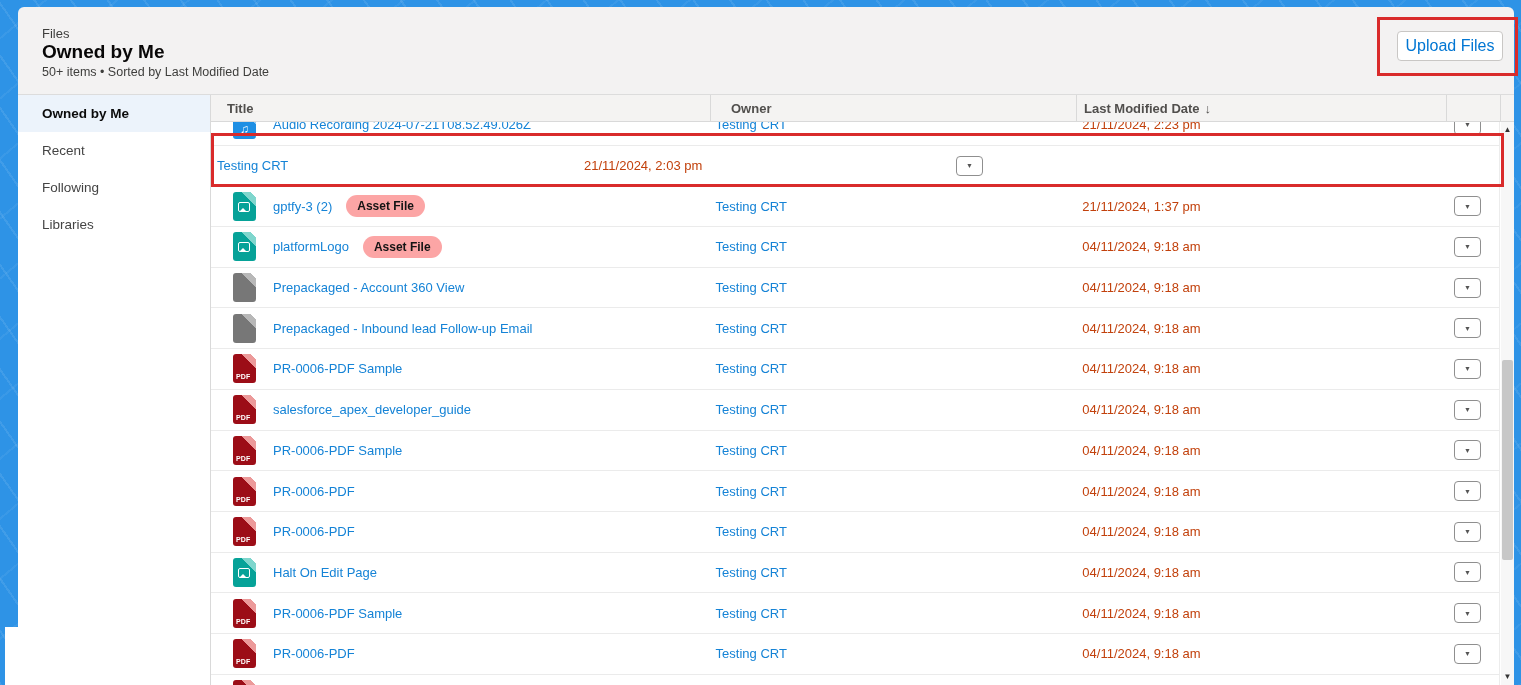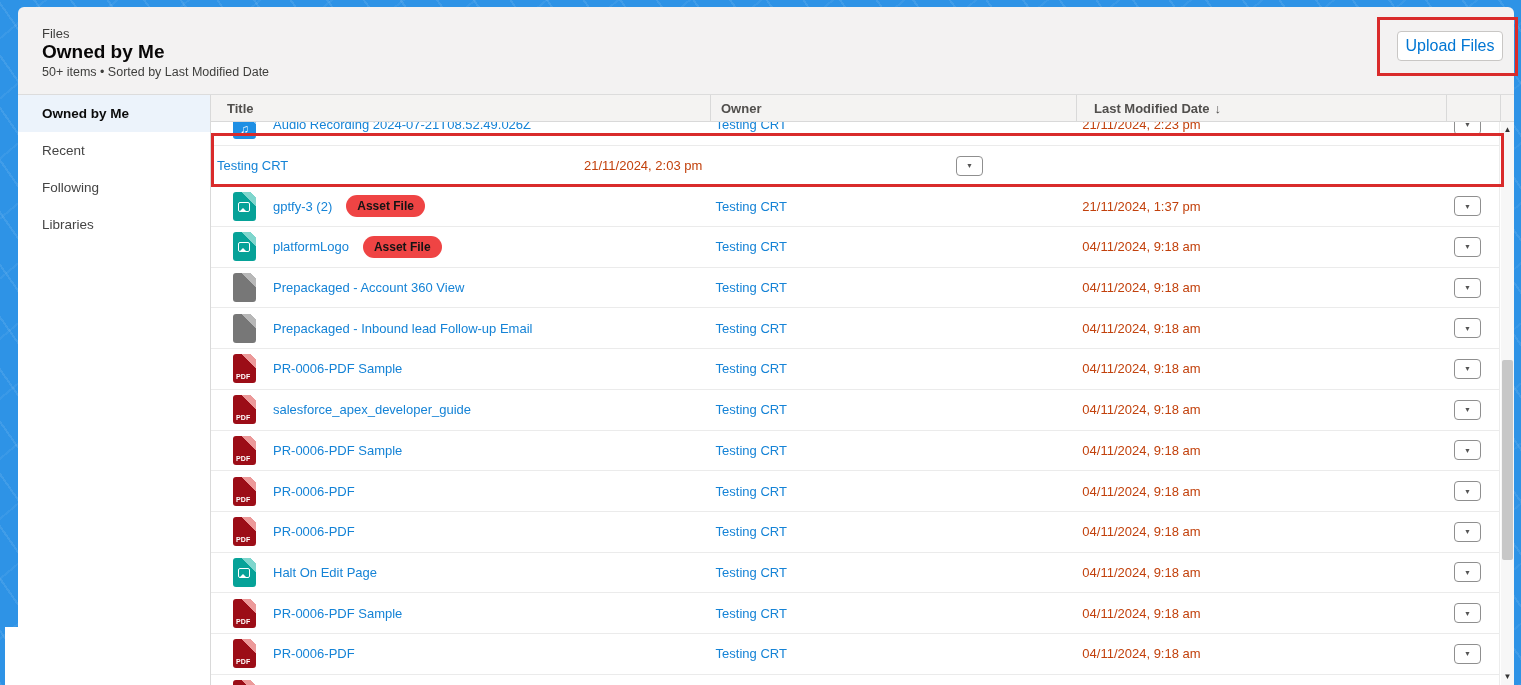--- a/index.html
+++ b/index.html
@@ -28,36 +28,36 @@
   .upload-btn{left:1397px;top:31px;width:106px;height:30px;background:#fff;border:1px solid #c9c7c5;border-radius:4px;color:var(--btnText);font-size:16px;cursor:pointer;z-index:10;}
   
   .sidebar{left:18px;top:95px;width:192px;height:590px;background:#fff;}
   .side-item{height:37px;line-height:37px;padding-left:24px;font-size:13.5px;color:#444;cursor:pointer;white-space:nowrap;}
   .side-item.selected{background:var(--selBg);font-weight:bold;color:#0b0b0b;}
   .vline{left:210px;top:95px;width:1px;height:590px;background:#d9d9d9;}
   
   .thead{left:211px;top:95px;width:1303px;height:27px;background:#f4f3f2;border-bottom:1px solid #d9d9d9;display:flex;align-items:center;font-size:13px;font-weight:bold;color:#514f4d;}
   .th{height:100%;display:flex;align-items:center;text-align:center;}
   .th-title{width:499px;padding-left:16px;}
-  .th-owner{width:366px;padding-left:10px;border-left:1px solid #d9d9d9;}
-  .th-date{width:370px;padding-left:17px;border-left:1px solid #d9d9d9;}
+  .th-owner{width:366px;padding-left:20px;border-left:1px solid #d9d9d9;}
+  .th-date{width:370px;padding-left:7px;border-left:1px solid #d9d9d9;}
   .th-action{width:54px;border-left:1px solid #d9d9d9;}
   .th-spacer{flex:1;border-left:1px solid #d9d9d9;}
   .sort-arrow{margin-left:5px;font-weight:bold;color:#514f4d;}
   
   .tbody{left:211px;top:122px;width:1289px;height:563px;overflow:hidden;background:#fff;border-right:1px solid #ececec;}
   .rows-wrap{margin-top:-17px;}
   .trow{display:flex;align-items:center;height:40.7px;border-bottom:1px solid #ebebeb;}
   .cell{display:flex;align-items:center;}
   .c-title{width:499px;padding-left:22px;gap:17px;}
   .c-owner{width:366px;padding-left:6px;}
   .c-date{width:370px;padding-left:7px;font-size:13px;color:#c2410c;}
   .c-action{width:54px;justify-content:flex-start;padding-left:9px;}
   .flink{font-size:13px;color:var(--link);text-decoration:none;cursor:pointer;white-space:nowrap;}
-  .badge{background:#ef4444;border-radius:11px;padding:4px 11px;font-size:12px;font-weight:bold;color:#141414;margin-left:-3px;white-space:nowrap;}
+  .badge{background:#fca5a5;border-radius:11px;padding:4px 11px;font-size:12px;font-weight:bold;color:#141414;margin-left:-3px;white-space:nowrap;}
   
   .ficon{position:relative;display:inline-block;width:23px;height:29px;border-radius:3px;flex:none;}
   .f-pdf{background:linear-gradient(225deg,#fff 0 4px,#ec9a9a 4px 10px,var(--pdf) 10px);}
   .f-image{background:linear-gradient(225deg,#fff 0 4px,#7fd6cd 4px 10px,var(--img) 10px);}
   .f-audio{background:linear-gradient(225deg,#fff 0 4px,#8fc8f2 4px 10px,var(--audio) 10px);}
   .f-generic{background:linear-gradient(225deg,#fff 0 4px,#b8b8b8 4px 10px,var(--gen) 10px);}
   .g-pdf{position:absolute;bottom:3px;left:3px;font-size:7px;font-weight:bold;color:#fff;letter-spacing:.2px;}
   .g-audio{position:absolute;bottom:4px;left:0;right:0;text-align:center;font-size:12px;color:#fff;line-height:1;}
   .g-img{position:absolute;left:5px;top:10px;width:12px;height:10px;border:1.5px solid #fff;border-radius:2px;}
   .g-img::after{content:'';position:absolute;bottom:0;left:1px;border-left:3.5px solid transparent;border-right:3.5px solid transparent;border-bottom:3.5px solid #fff;}

